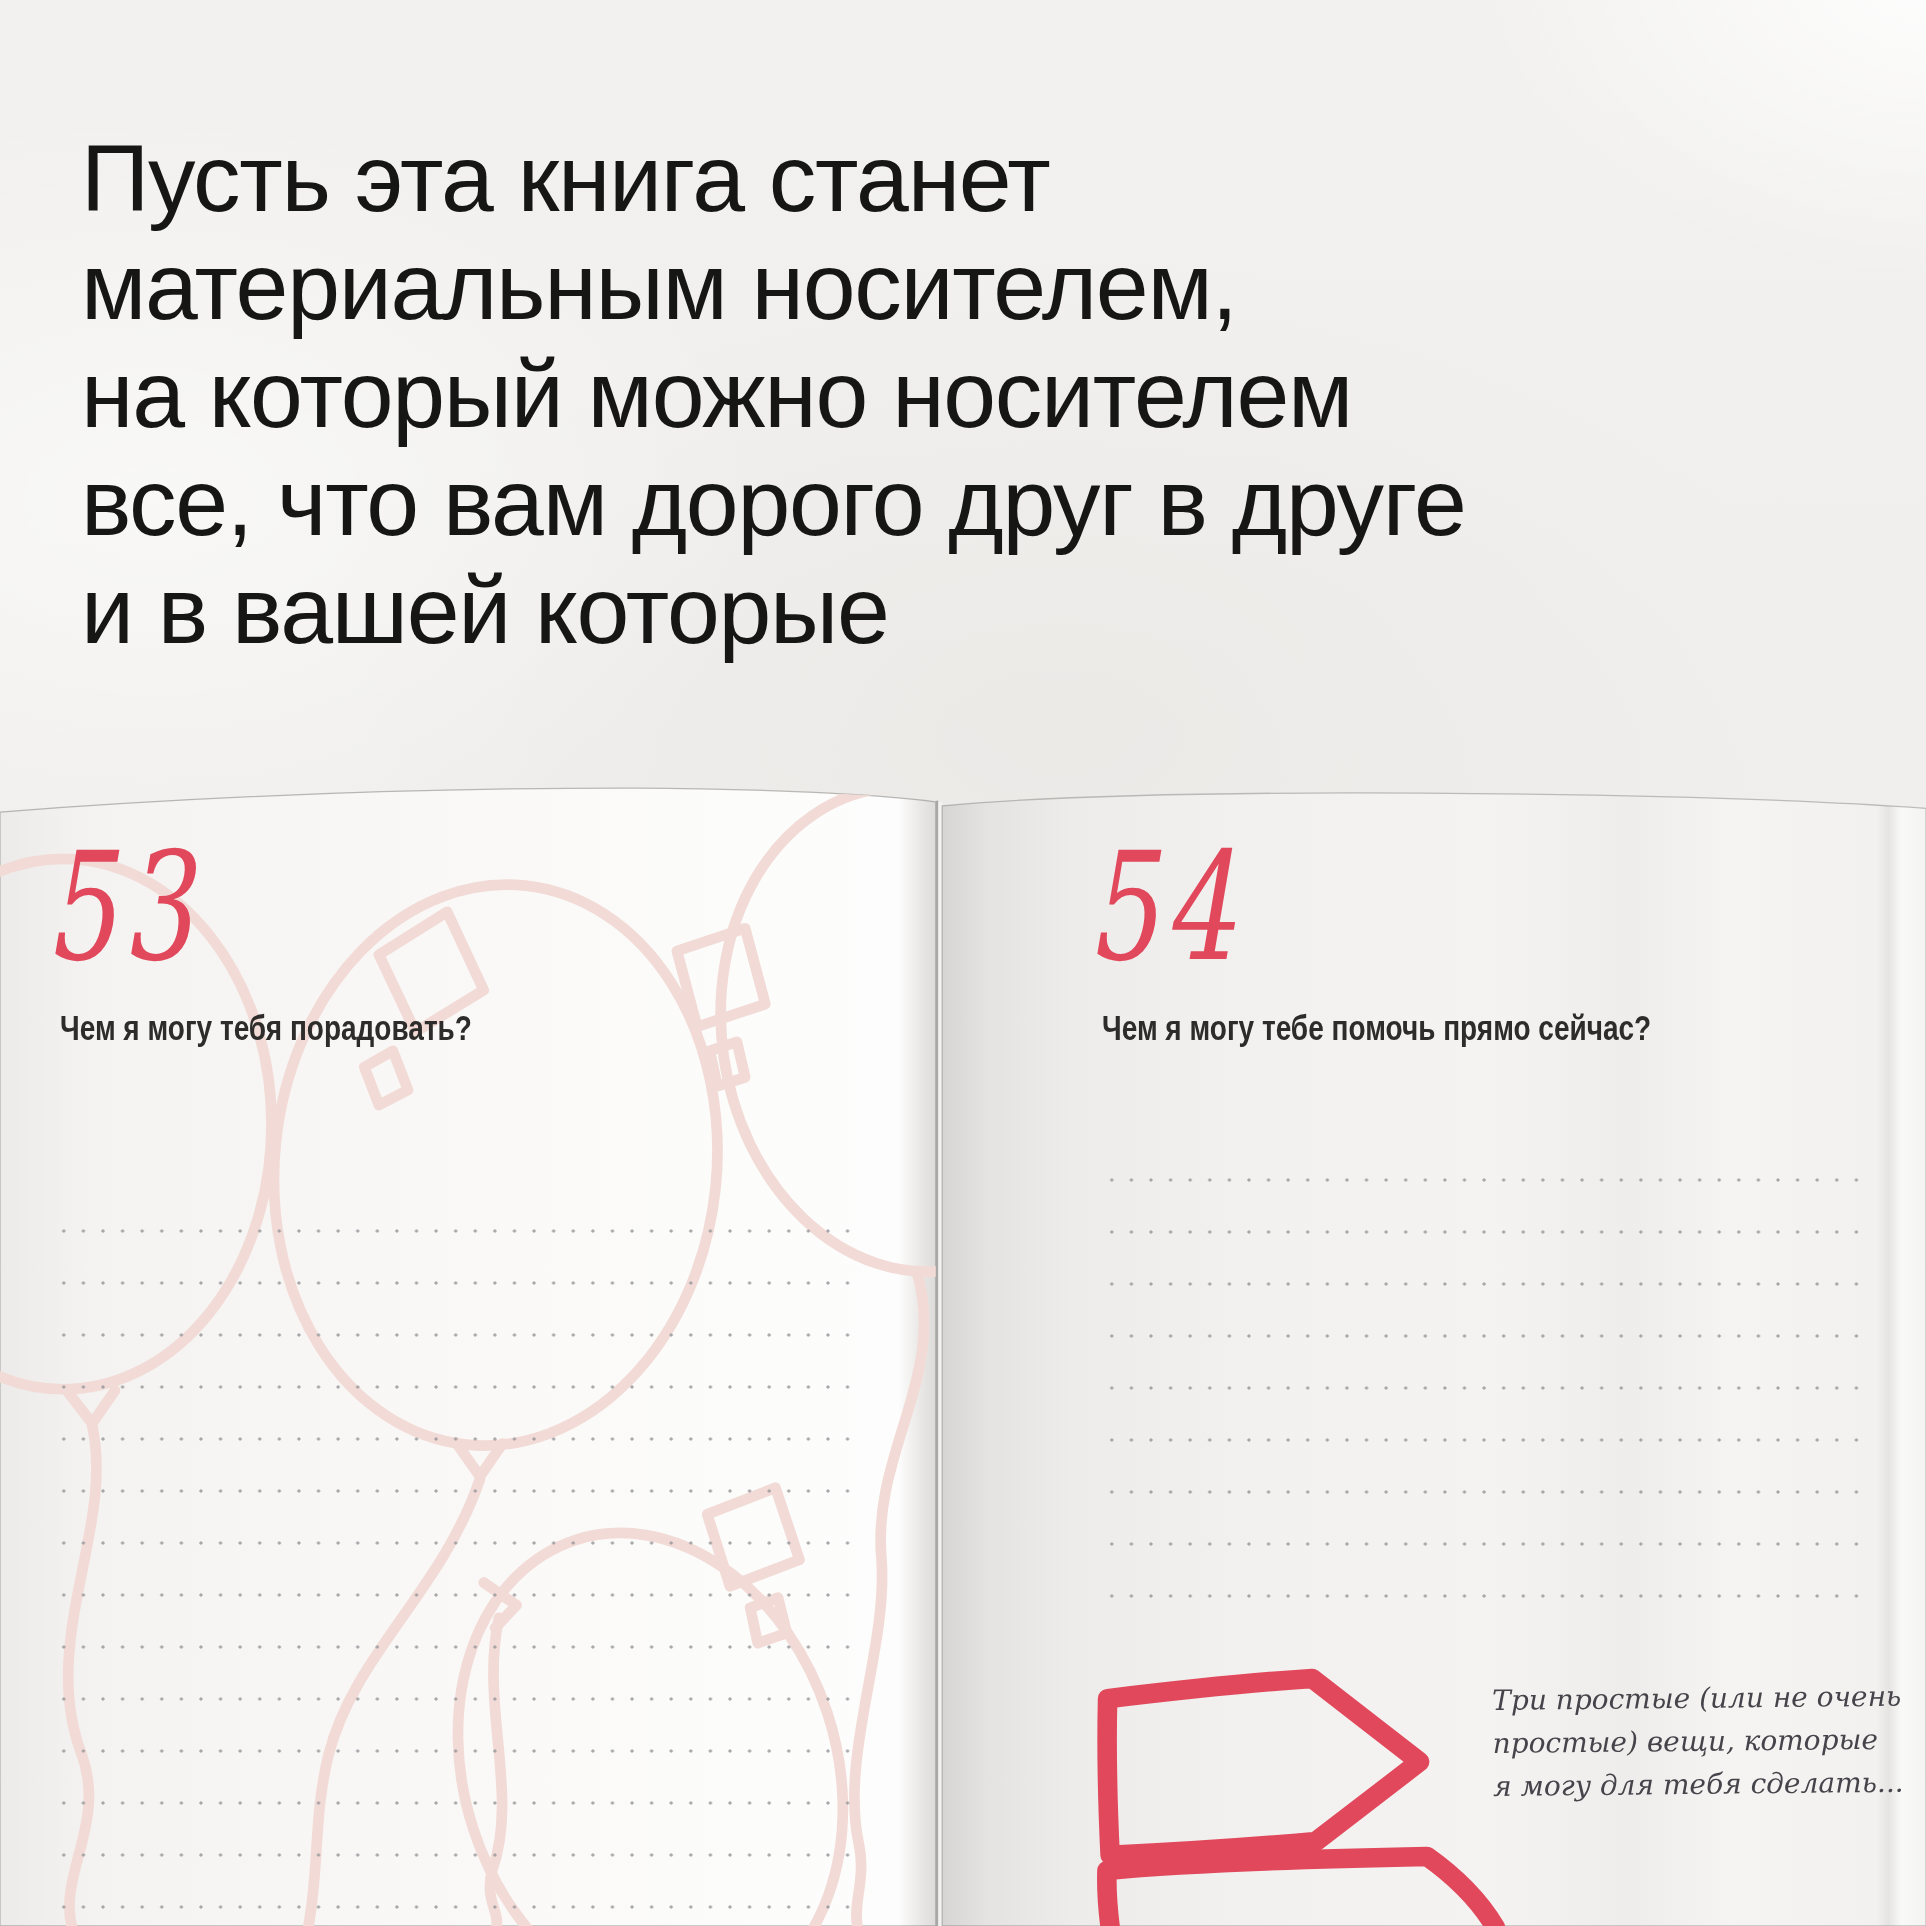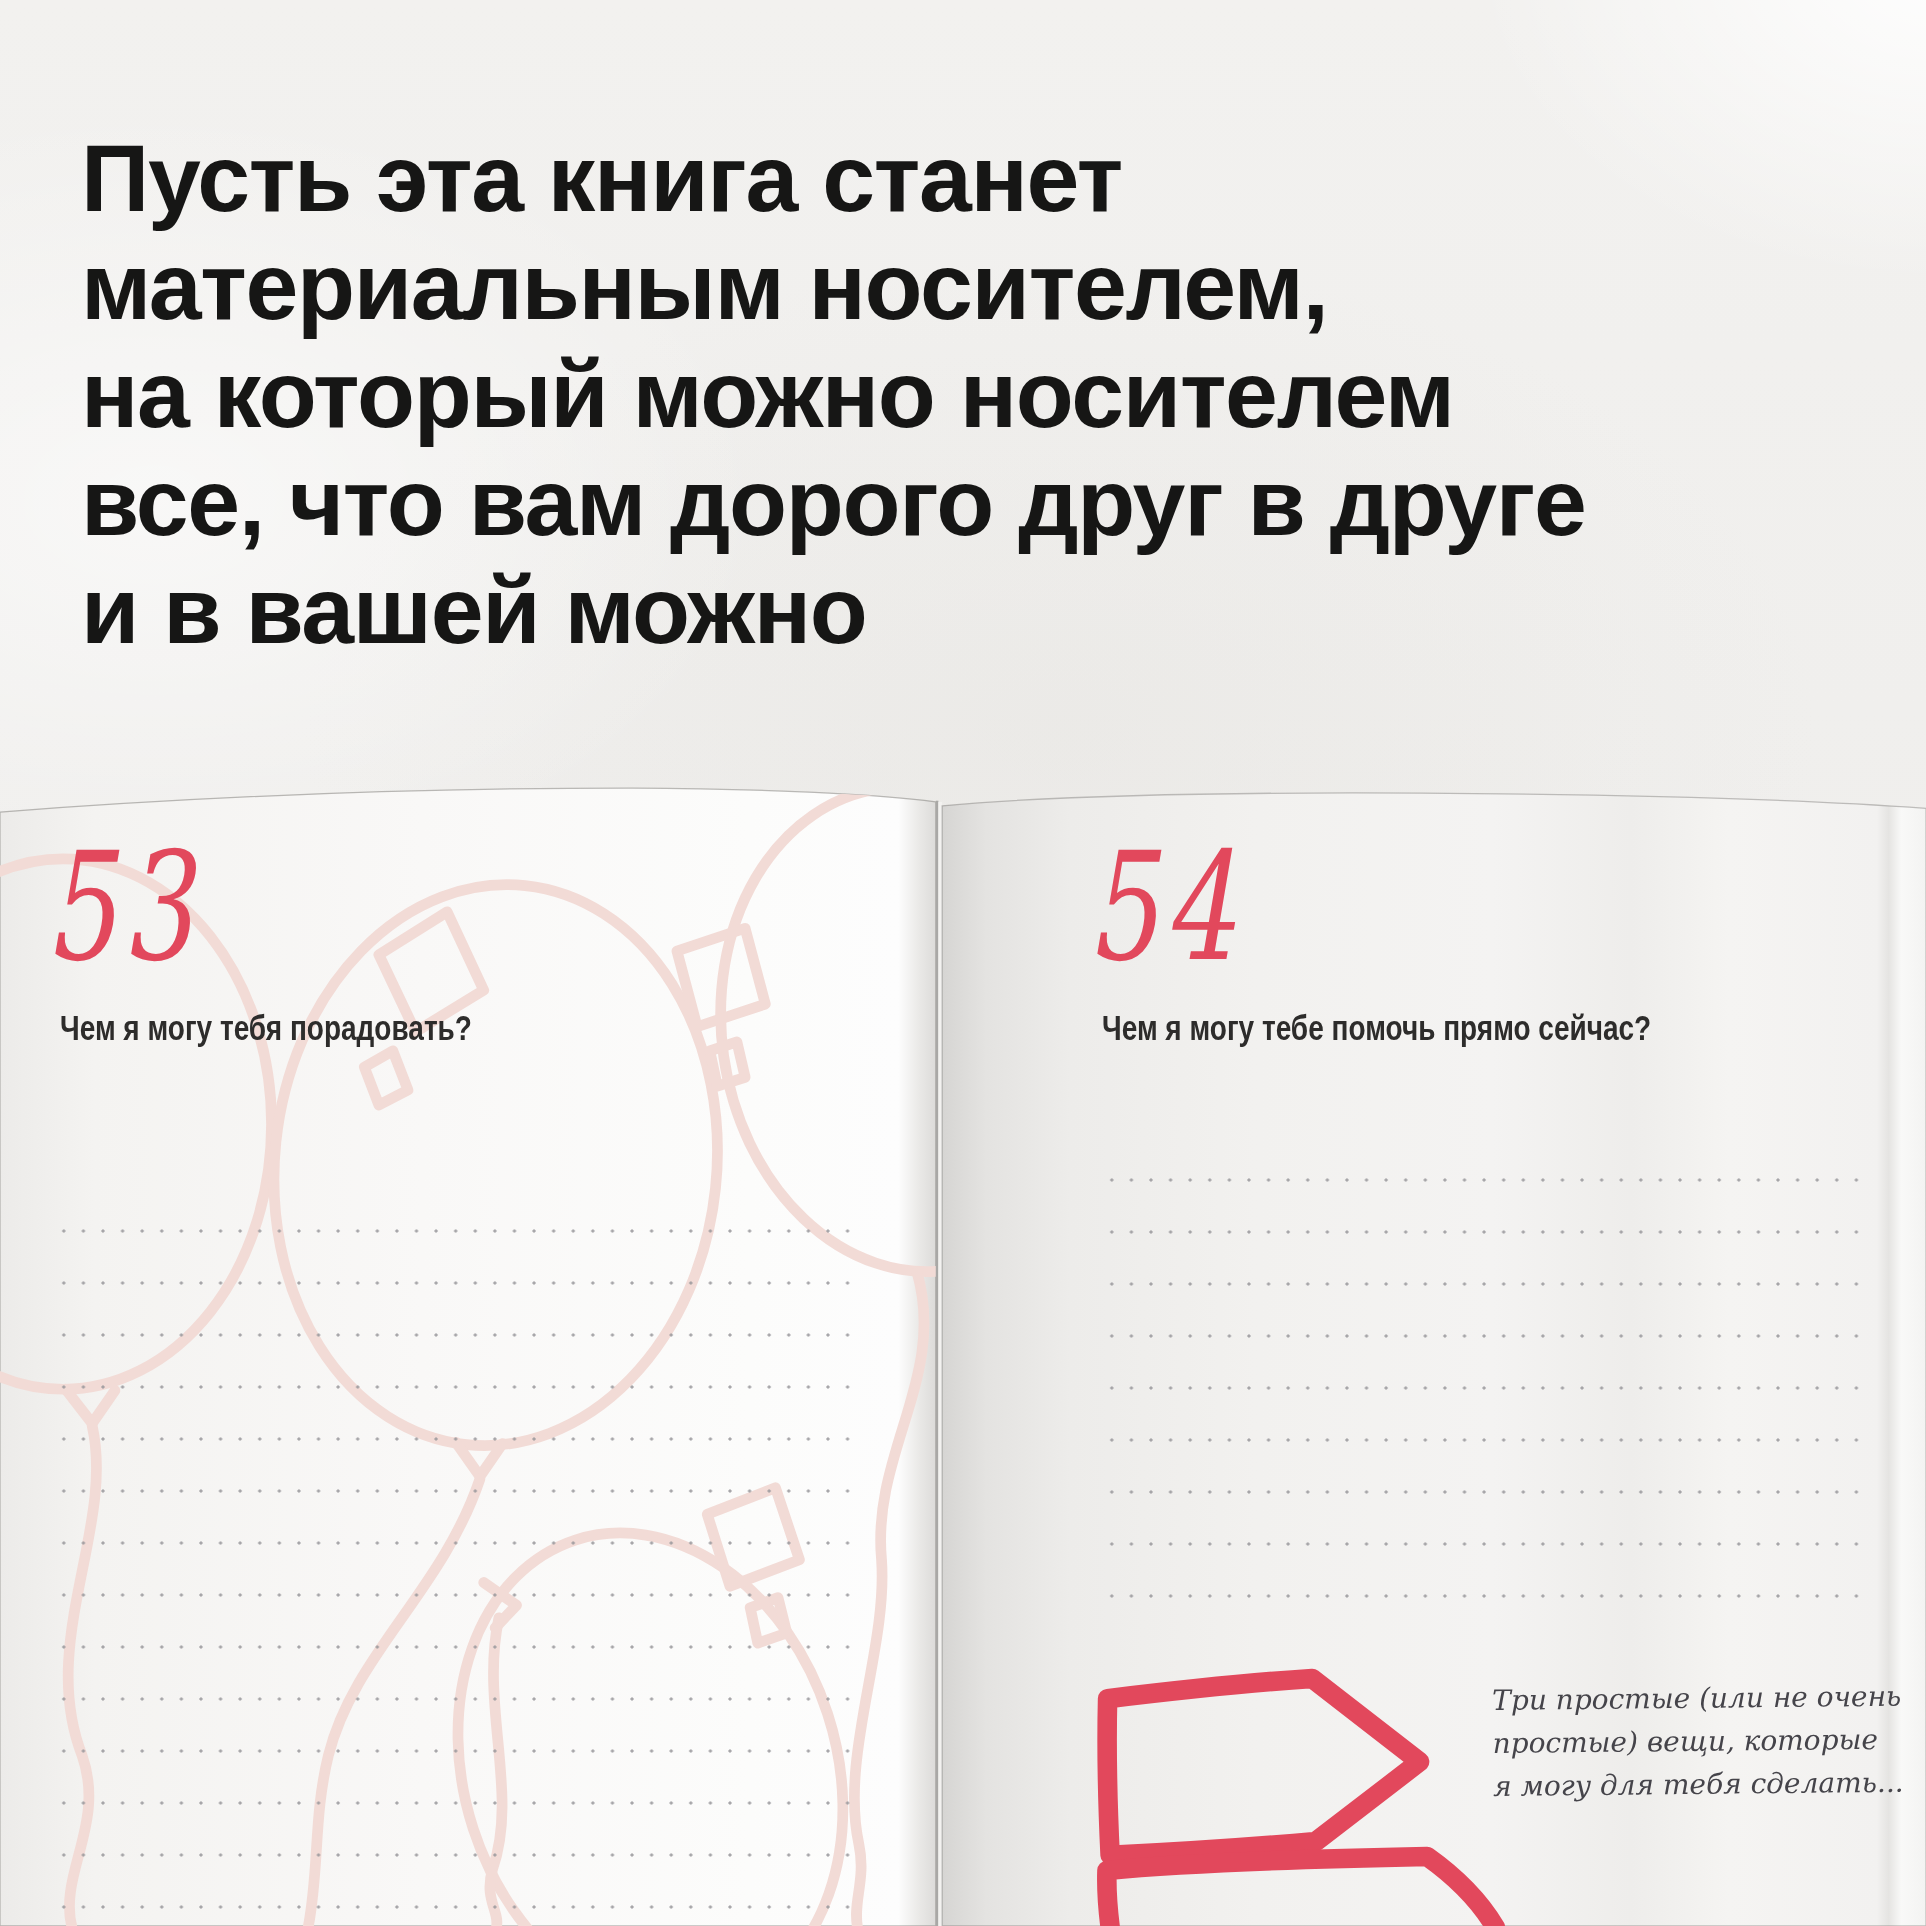--- a/index.html
+++ b/index.html
@@ -10,21 +10,21 @@
     font-family:"Liberation Sans", sans-serif;
     background:
       radial-gradient(ellipse 695px 474px at 101% -2%, rgba(255,255,255,0.95), rgba(255,255,255,0) 68%),
       radial-gradient(ellipse 884px 568px at 8% 26%, rgba(255,255,255,0.55), rgba(255,255,255,0) 70%),
       radial-gradient(ellipse 1010px 632px at 55% 38%, rgba(226,224,220,0.35), rgba(226,224,220,0) 75%),
       linear-gradient(180deg,#f2f1ef 0%,#efeeec 55%,#edecea 100%);
   }
   
   .headline{
     position:absolute;left:81px;top:124px;
-    font-size:95px;line-height:108px;font-weight:bold;
+    font-size:95px;line-height:108px;font-weight:normal;
     letter-spacing:-1.3px;color:var(--text_dark);
     white-space:nowrap;
   }
   .headline span{display:block;}
   
   #book-svg{position:absolute;left:0;top:0;}
   
   .page-number{
     position:absolute;top:832px;
     font-family:"DejaVu Serif", serif;font-style:italic;font-weight:400;
@@ -65,21 +65,21 @@
 </head>
 <body>
 
 <div id="canvas">
 
   <div class="headline">
     <span>Пусть эта книга станет</span>
     <span>материальным носителем,</span>
     <span>на который можно носителем</span>
     <span>все, что вам дорого друг в друге</span>
-    <span>и в вашей можно</span>
+    <span>и в вашей которые</span>
   </div>
 
   <svg id="book-svg" width="1926" height="1926" viewBox="0 0 3050 3050">
     <defs>
       <linearGradient id="gl" x1="0" y1="0" x2="1" y2="0">
         <stop offset="0" stop-color="#ecebe9"></stop>
         <stop offset="0.10" stop-color="#f4f3f1"></stop>
         <stop offset="0.45" stop-color="#f9f8f7"></stop>
         <stop offset="0.80" stop-color="#fcfcfb"></stop>
         <stop offset="0.960" stop-color="#fdfdfd"></stop>

